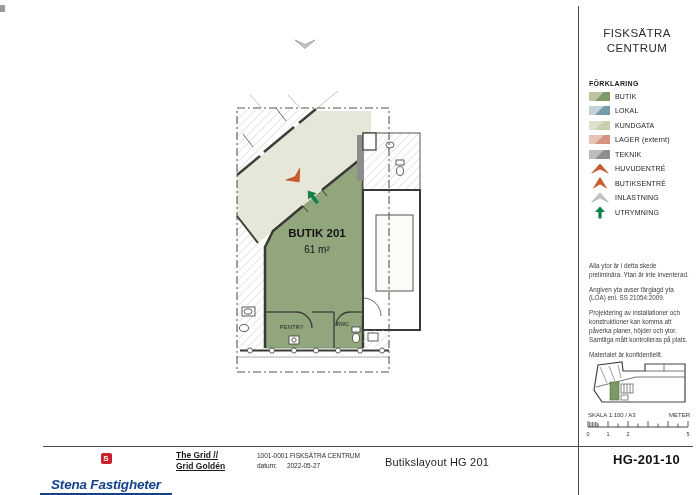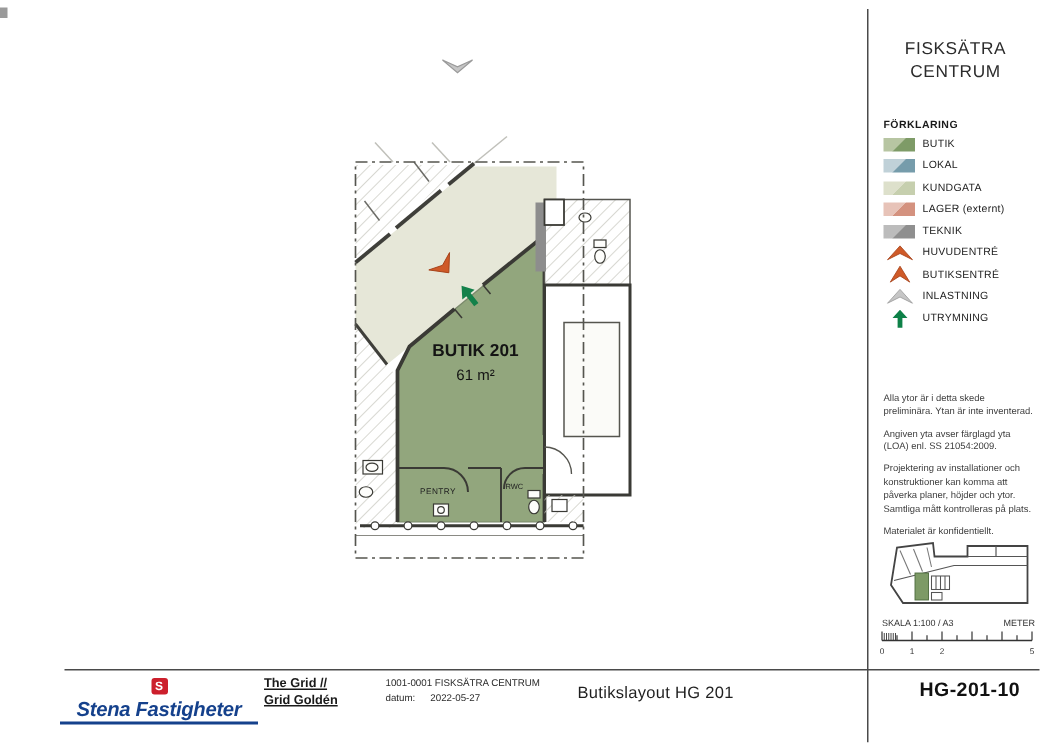--- a/index.html
+++ b/index.html
@@ -31,21 +31,21 @@
 
   .keyplan { position:absolute; left:588px; top:360px; }
   .scalebar { position:absolute; left:586px; top:410px; }
 
   .hg-number { position:absolute; left:588px; top:452px; font-size:13px; font-weight:bold; color:#111; letter-spacing:0.3px;padding-left:25px; }
 
   
   .logo { position:absolute; left:40px; top:447px; width:132px; text-align:center; }
   .logo .s-box { display:inline-block; width:11px; height:11px; background:#cc1f2c; color:#fff;
                  font-size:8px; font-weight:bold; line-height:11px; text-align:center; border-radius:2px; }
-  .logo .logo-text { font-size:13.5px; font-weight:bold; font-style:italic; color:#15418c; letter-spacing:-0.2px; margin-top:0px; }
+  .logo .logo-text { font-size:13.5px; font-weight:bold; font-style:italic; color:#15418c; letter-spacing:-0.2px; margin-top:12px; }
   .logo .logo-underline { height:2px; background:#15418c; margin-top:1px; }
 
   .grid-block { position:absolute; left:176px; top:450px; font-size:8.5px; font-weight:bold; line-height:1.35; color:#1a1a1a;text-decoration:underline; }
   .proj-block { position:absolute; left:257px; top:451px; font-size:6.5px; line-height:1.55; color:#2b2b2b; }
   .proj-block .date-row span { margin-right:10px; }
   .drawing-title { position:absolute; left:385px; top:456px; font-size:11px; color:#1f1f1f; letter-spacing:0.2px; }
 
   svg text { font-family:"Liberation Sans", sans-serif; }
 </style>
 </head>

